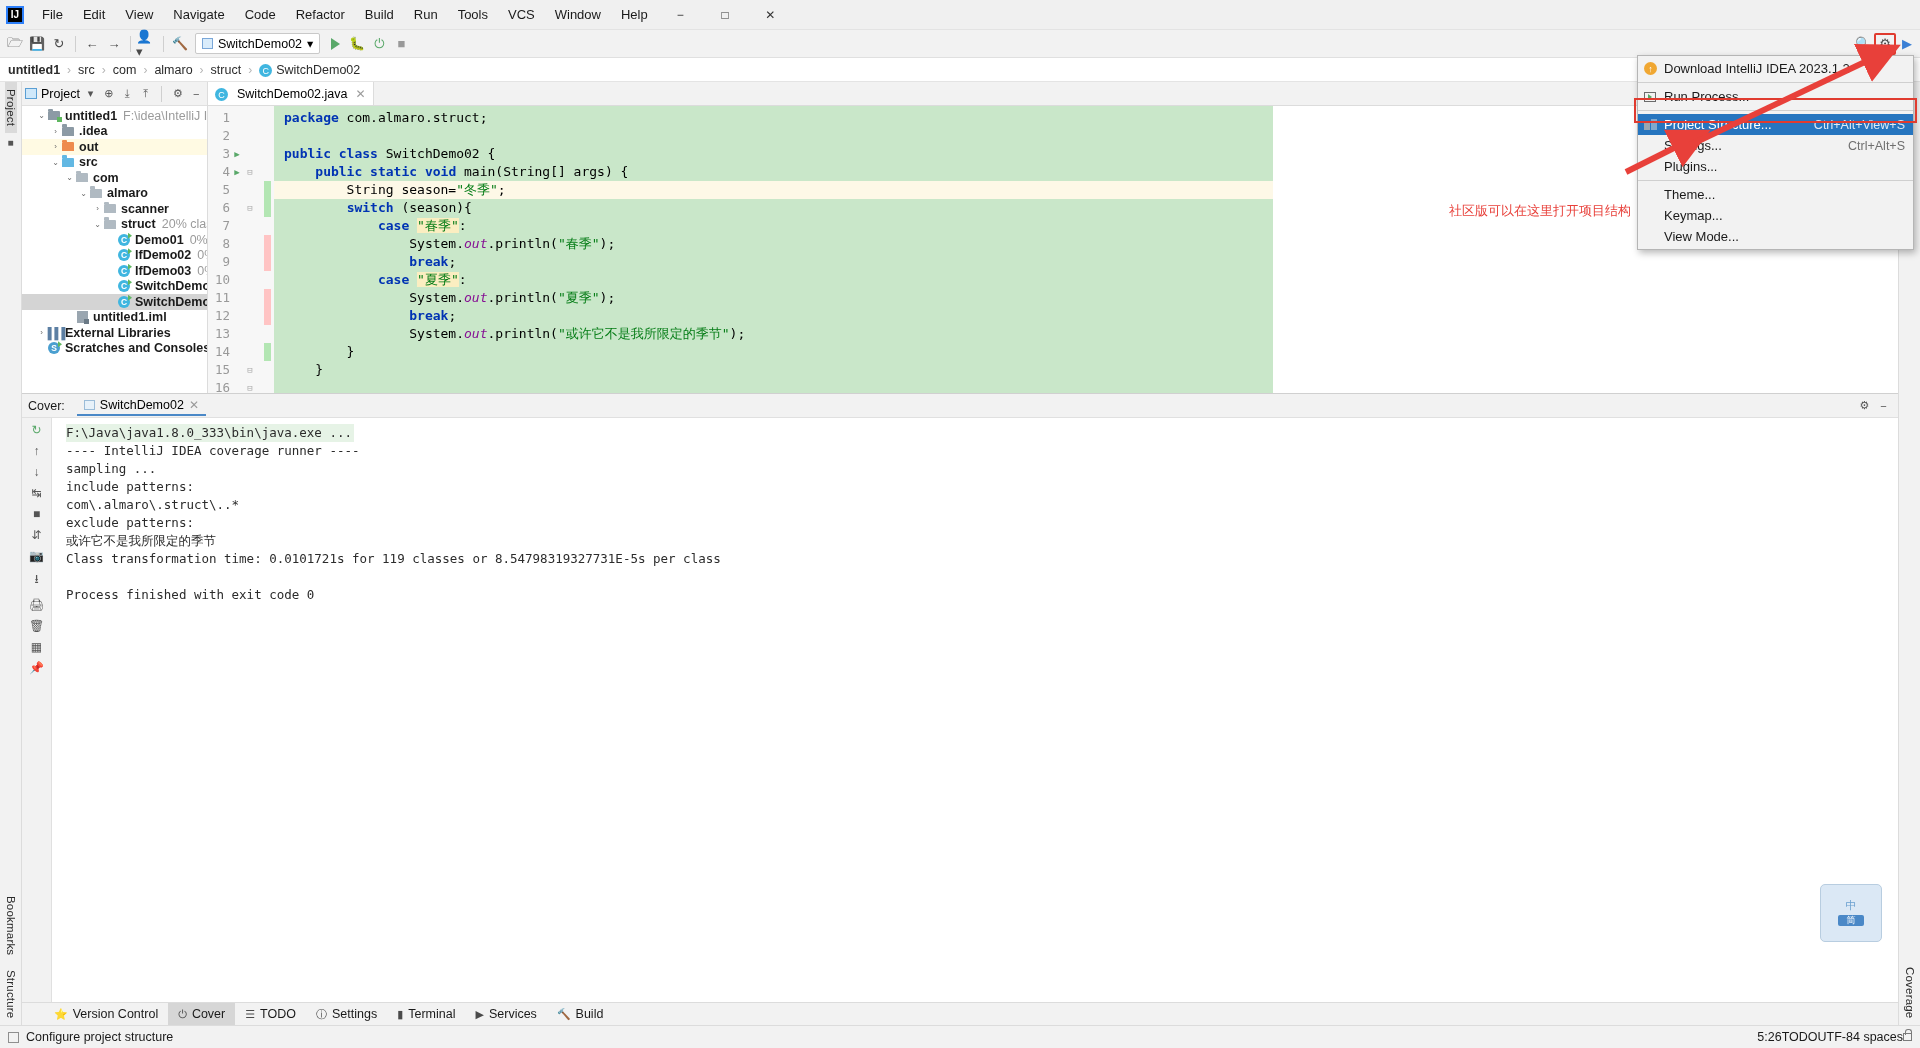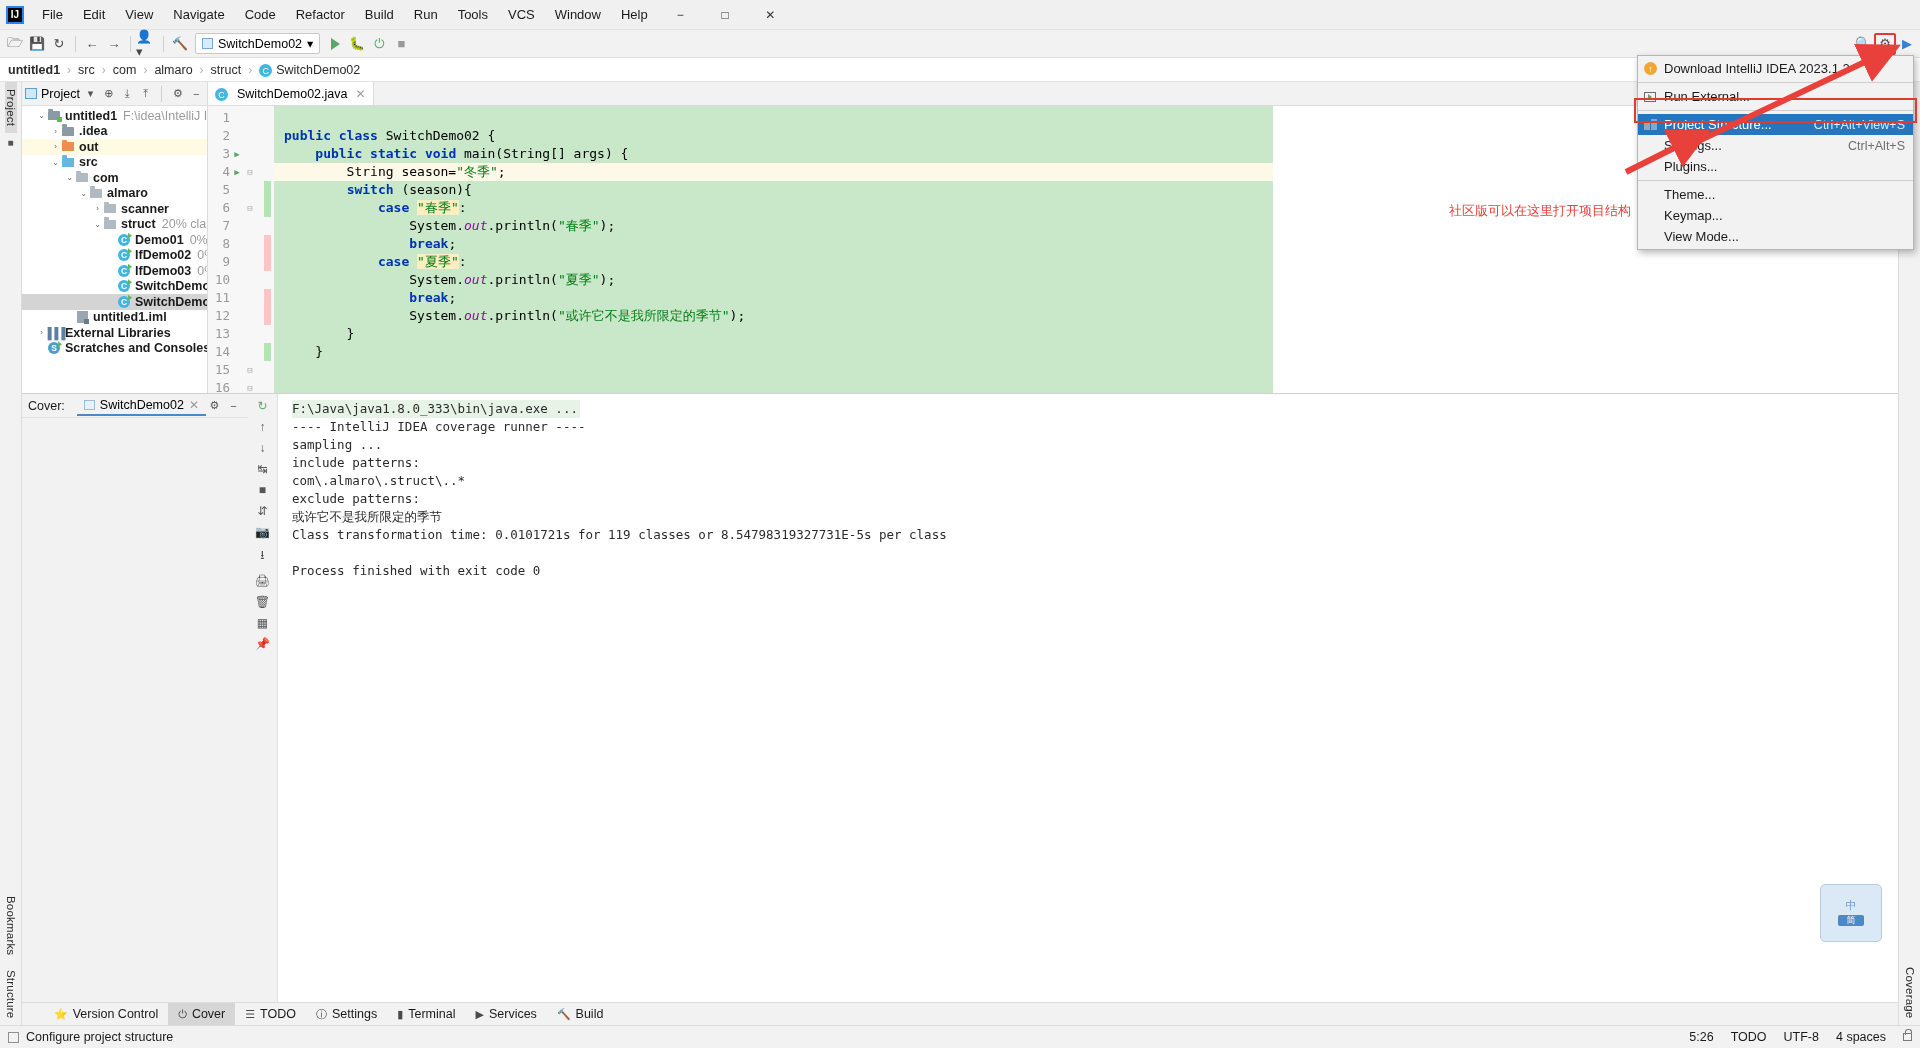--- a/index.html
+++ b/index.html
@@ -186,21 +186,21 @@
   .s { color: #067d17; }
   .f { color: #871094; font-style: italic; }
   .hlstr { background: #fbeec1; }
   .anno {
     position: absolute; color: #e8403a; font-size: 13px; white-space: nowrap;
     font-family: "DejaVu Sans", sans-serif;
   }
   .code-rightpad { position:absolute; top:0; right:0; width:625px; bottom:0; background:#fff; }
 
   
-  .lower { flex: 1; display: flex; min-height: 0; border-top: 1px solid #d0d0d0; }
+  .lower { flex: 1; display: flex; flex-direction: column; min-height: 0; border-top: 1px solid #d0d0d0; }
   .lower-head {
     height: 24px; background: #f2f2f2; display: flex; align-items: center;
     padding-left: 6px; flex: none; border-bottom: 1px solid #e0e0e0;
   }
   .cover-lbl { font-size: 12.5px; color: #1a1a1a; margin-right: 12px; }
   .ctab {
     display: flex; align-items: center; gap: 5px; padding: 2px 7px; font-size: 12.5px;
     border-bottom: 2px solid #4a88c7;
   }
   .ctab .sq { width: 11px; height: 10px; border: 1.5px solid #9bbcd8; background: #e7f1f9; }
@@ -242,21 +242,21 @@
   .tw-dot { font-size: 11px; color: #4a4a4a; }
 
   
   .statusbar {
     height: 23px; background: #f2f2f2; display: flex; align-items: center;
     border-top: 1px solid #dcdcdc; font-size: 12.5px; color: #1a1a1a;
     padding: 0 8px; flex: none;
   }
   .sb-left { display: flex; align-items: center; gap: 7px; }
   .sb-sqico { width: 11px; height: 11px; border: 1.5px solid #8f8f8f; }
-  .sb-right { margin-left: auto; display: flex; align-items: center; gap: 17px; }
+  .sb-right { margin-left: auto; display: flex; align-items: center; }
   .lock-ico { width: 9px; height: 8px; border: 1.5px solid #7a7a7a; position: relative; }
   .lock-ico::before {
     content:''; position:absolute; top:-5px; left:1px; width:5px; height:5px;
     border: 1.5px solid #7a7a7a; border-bottom: none; border-radius: 3px 3px 0 0;
   }
 
   
   .popup {
     position: absolute; left: 1637px; top: 55px; width: 277px;
     background: #f2f2f2; border: 1px solid #b5b5b5; box-shadow: 2px 3px 7px rgba(0,0,0,.28);
@@ -622,20 +622,21 @@
                   <span class="grun"></span>
                   <span class="gfold">⊟</span>
                 </div>
                 <div class="gline">
                   <span class="gnum">16</span>
                   <span class="grun"></span>
                   <span class="gfold">⊟</span>
                 </div>
               </div>
             <div class="code-area" id="code">
+              <div class="cline"><span class="k">package</span> com.almaro.struct;</div>
                 <div class="cline"></div>
                 <div class="cline"><span class="k">public</span> <span class="k">class</span> SwitchDemo02 {</div>
                 <div class="cline">    <span class="k">public</span> <span class="k">static</span> <span class="k">void</span> main(String[] args) {</div>
                 <div class="cline caret">        String season=<span class="s">"冬季"</span>;</div>
                 <div class="cline">        <span class="k">switch</span> (season){</div>
                 <div class="cline">            <span class="k">case</span> <span class="s hlstr">"春季"</span>:</div>
                 <div class="cline">                System.<span class="f">out</span>.println(<span class="s">"春季"</span>);</div>
                 <div class="cline">                <span class="k">break</span>;</div>
                 <div class="cline">            <span class="k">case</span> <span class="s hlstr">"夏季"</span>:</div>
                 <div class="cline">                System.<span class="f">out</span>.println(<span class="s">"夏季"</span>);</div>
@@ -747,21 +748,21 @@
         </span>
         <span class="pmi-label">Download IntelliJ IDEA 2023.1.2</span>
       </div>
       <div class="pmi-sep"></div>
       <div class="pmi">
         <span class="pmi-ico">
           <span class="runany-ico">
             <i></i>
           </span>
         </span>
-        <span class="pmi-label">Run External...</span>
+        <span class="pmi-label">Run Process...</span>
       </div>
       <div class="pmi-sep"></div>
       <div class="pmi sel">
         <span class="pmi-ico">
           <span class="ps-ico">
             <b></b>
             <i></i>
           </span>
         </span>
         <span class="pmi-label">Project Structure...</span>

